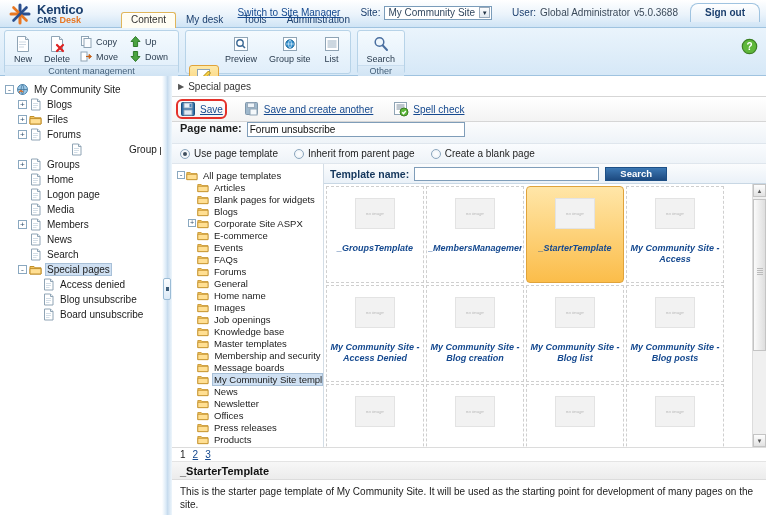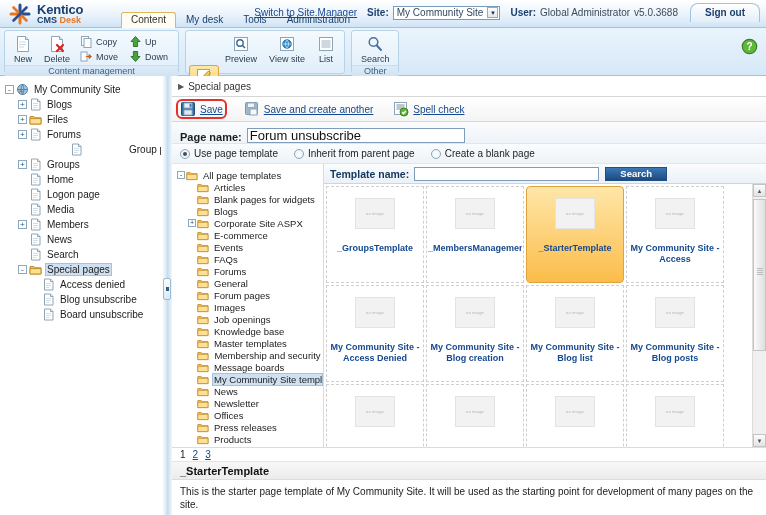--- a/index.html
+++ b/index.html
@@ -34,21 +34,21 @@
   .tab.active {
     background:#fffdf3; border-color:#e0b65a; color:#333;
     box-shadow:inset 0 1px 0 #fff;
   }
 
   #header-right {
     position:absolute; right:0; top:3px; display:flex; align-items:center;
     font-size:10px; color:#33485f; white-space:nowrap;
   }
   #header-right .lnk { color:#15498f; text-decoration:underline; cursor:pointer; }
-  #header-right .lbl { font-weight:bold; color:#1b3f6e; margin-left:10px; }
+  #header-right .lbl { font-weight:normal; color:#1b3f6e; margin-left:20px; }
   #header-right .val { margin-left:4px; color:#3b4a5a; }
   .site-select {
     margin-left:4px; border:1px solid #7a9cba; background:#fff;
     padding:0 1px 0 3px; height:14px; display:inline-flex; align-items:center;
     font-size:10px; cursor:pointer;
   }
   .site-select .caret {
     margin-left:4px; width:11px; height:11px; background:linear-gradient(#fdfdfd,#dfe7ef);
     border:1px solid #9ab; display:inline-flex; align-items:center; justify-content:center;
     font-size:6px; color:#234;
@@ -135,28 +135,28 @@
     border-top:1px solid #d6d6d6; border-bottom:1px solid #d6d6d6;
     background:linear-gradient(to bottom,#ffffff,#f3f3f3);
     padding-left:4px;
   }
   .act { display:flex; align-items:center; margin-right:14px; cursor:pointer; padding:2px 3px; }
   .act.highlight { border:2px solid #e4312a; border-radius:6px; padding:0 2px; }
   .act .ic { width:16px; height:16px; margin-right:4px; }
   .act .lb { font-size:10px; color:#15498f; text-decoration:underline; }
 
   #pagename-row {
-    display:flex; align-items:flex-end; height:22px;
+    display:flex; align-items:flex-start; height:22px;
     background:linear-gradient(to bottom,#fbfcfd,#eef3f8);
     border-bottom:1px solid #dfe6ed; padding-left:8px;
   }
   #pagename-row .cap { font-size:11px; font-weight:bold; color:#1d1d1d; margin-right:5px; }
   #pagename-input {
     width:218px; height:15px; border:1px solid #7f9db9; background:#fff;
-    font-family:"Liberation Sans",sans-serif; font-size:13px; padding:0 2px; color:#111;
+    font-family:"Liberation Sans",sans-serif; font-size:10px; padding:0 2px; color:#111;
   }
 
   #radio-row {
     display:flex; align-items:center; height:20px;
     background:linear-gradient(to bottom,#fafcfe,#eef3f8);
     border-bottom:1px solid #dfe6ed; padding-left:8px;
   }
   .radio-item { display:flex; align-items:center; margin-right:16px; cursor:pointer; font-size:10px; color:#1d1d1d; }
   .rdo {
     width:10px; height:10px; border-radius:50%; border:1px solid #8ba6bd;
@@ -196,21 +196,21 @@
   #tmpl-search-btn {
     margin-left:6px; width:62px; height:14px; border:1px solid #1d4f86;
     background:linear-gradient(to bottom,#3c78b4,#1d4a80);
     color:#fff; font-size:9.5px; font-weight:bold; font-family:"Liberation Sans",sans-serif;
     cursor:pointer; display:flex; align-items:center; justify-content:center;
   }
 
   #gallery-wrap { flex:1; position:relative; overflow:hidden; background:#fff; }
   #gallery {
     position:absolute; inset:0 14px 0 0; overflow:hidden;
-    display:flex; flex-wrap:wrap; align-content:flex-start;
+    display:flex; flex-wrap:wrap; align-content:flex-start;font-style:italic;
   }
   .tcell {
     width:98px; height:97px; border:1px dashed #cfcfcf; margin:2px 0 0 2px;
     display:flex; flex-direction:column; align-items:center; justify-content:flex-start;
     cursor:pointer; padding-top:11px;
   }
   .tcell.sel {
     background:linear-gradient(to bottom,#ffe6a8,#fbbd4a);
     border:1px solid #e0a33a; border-radius:4px;
   }
@@ -405,21 +405,21 @@
         <span class="lb">Preview</span>
       </div>
       <div class="tbtn">
         <span class="ic">
           <svg width="18" height="18" viewBox="0 0 18 18">
             <rect x="2.5" y="2.5" width="13" height="13" fill="#fff" stroke="#8fa4b5"></rect>
             <circle cx="9" cy="9" r="4.2" fill="#2f8fd0" stroke="#1d6798"></circle>
             <path d="M4.8 9h8.4M9 4.8c2 2.4 2 6 0 8.4M9 4.8c-2 2.4-2 6 0 8.4" fill="none" stroke="#cfe7f6" stroke-width="0.8"></path>
           </svg>
         </span>
-        <span class="lb">View site</span>
+        <span class="lb">Group site</span>
       </div>
       <div class="tbtn">
         <span class="ic">
           <svg width="18" height="18" viewBox="0 0 18 18">
             <rect x="2.5" y="2.5" width="13" height="13" fill="#fff" stroke="#8fa4b5"></rect>
             <g stroke="#9ab0c2">
                 <line x1="4.5" y1="6" x2="13.5" y2="6"></line>
                 <line x1="4.5" y1="8" x2="13.5" y2="8"></line>
                 <line x1="4.5" y1="10" x2="13.5" y2="10"></line>
                 <line x1="4.5" y1="12" x2="13.5" y2="12"></line>
@@ -828,21 +828,21 @@
                 <path d="M0.8 4.3H11V9.6H0.8z" fill="#ffdf93" stroke="#c18f2b" stroke-width="0.8"></path>
               </svg></span>
             <span class="lbl">General</span>
           </div>
           <div class="ftnode" style="padding-left: 11px;">
             <span class="exp"></span>
             <span class="ico"><svg width="12" height="11" viewBox="0 0 12 11">
                 <path d="M0.8 2.5h3.4l0.9 1.1H11V9.6H0.8z" fill="#f5c560" stroke="#c18f2b" stroke-width="0.8"></path>
                 <path d="M0.8 4.3H11V9.6H0.8z" fill="#ffdf93" stroke="#c18f2b" stroke-width="0.8"></path>
               </svg></span>
-            <span class="lbl">Forum pages</span>
+            <span class="lbl">Home name</span>
           </div>
           <div class="ftnode" style="padding-left: 11px;">
             <span class="exp"></span>
             <span class="ico"><svg width="12" height="11" viewBox="0 0 12 11">
                 <path d="M0.8 2.5h3.4l0.9 1.1H11V9.6H0.8z" fill="#f5c560" stroke="#c18f2b" stroke-width="0.8"></path>
                 <path d="M0.8 4.3H11V9.6H0.8z" fill="#ffdf93" stroke="#c18f2b" stroke-width="0.8"></path>
               </svg></span>
             <span class="lbl">Images</span>
           </div>
           <div class="ftnode" style="padding-left: 11px;">

